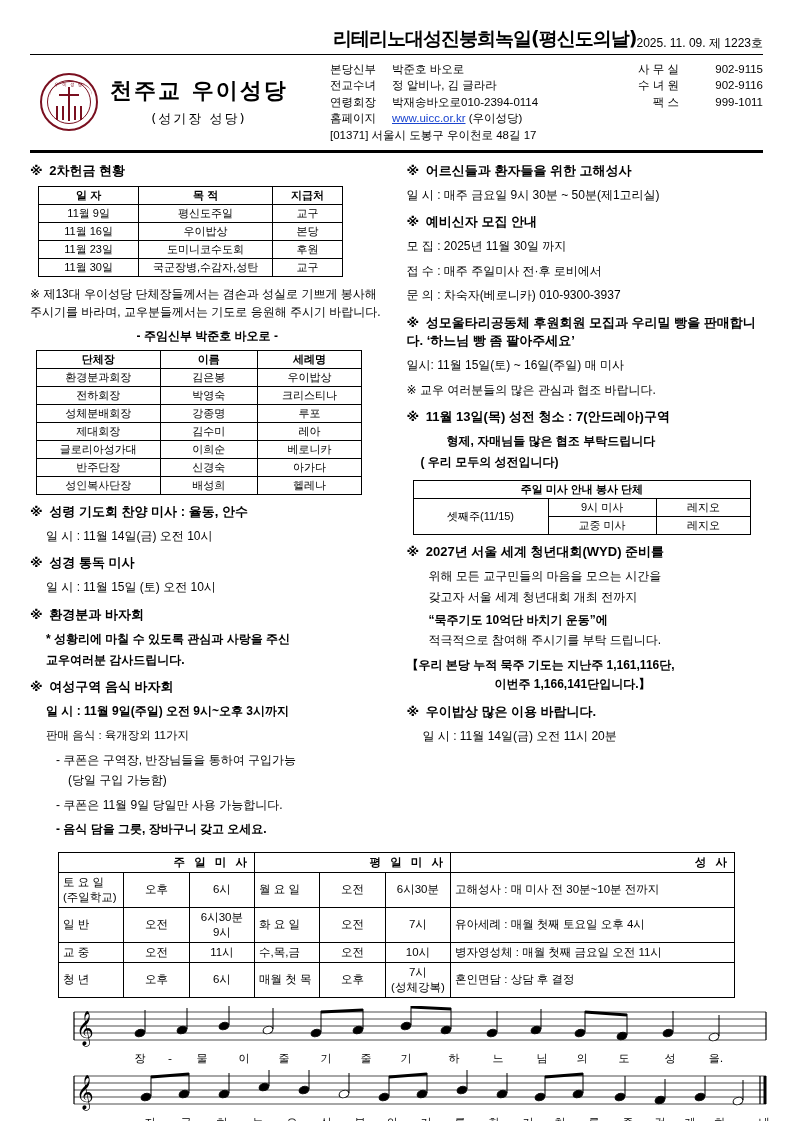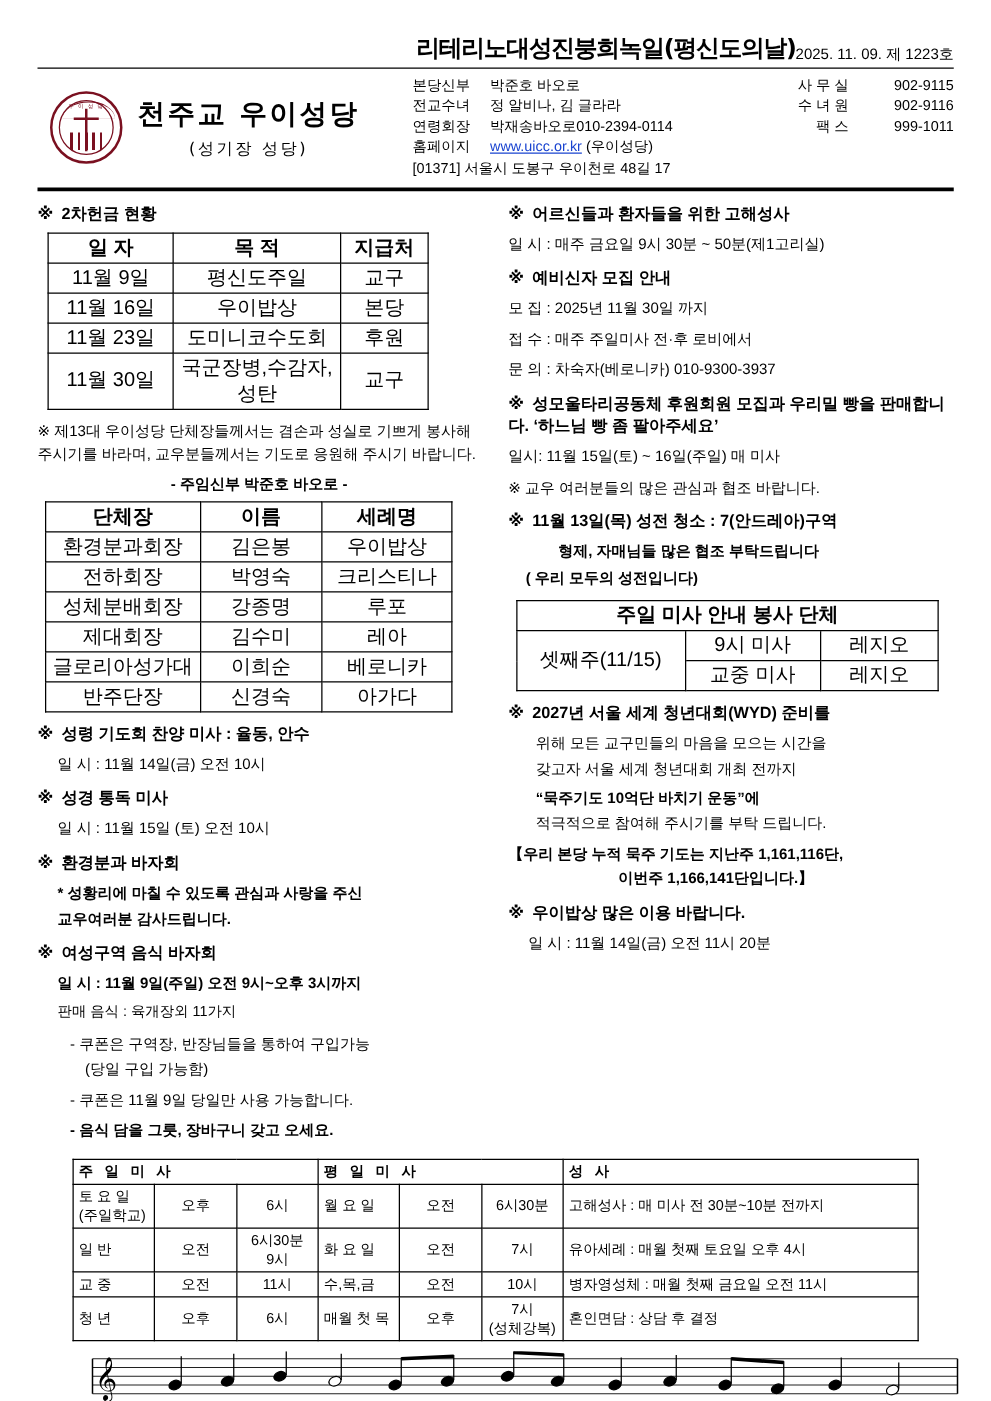--- a/index.html
+++ b/index.html
@@ -51,37 +51,37 @@
   .col.left { padding-right:12px; }
   .col.right { padding-left:10px; }
 
   h2.sect { font-size:13px; font-weight:bold; margin:0 0 6px 0; }
   h2.sect .mark { margin-right:3px; }
   .p { margin: 0 0 6px 0; line-height:1.55; font-size:12px; }
   .indent1 { margin-left:16px; }
   .indent2 { margin-left:26px; }
   .small { font-size:11.5px; }
 
-  table.grid { border-collapse:collapse; width:100%; font-size:16px;border-radius:28px; }
+  table.grid { border-collapse:collapse; width:100%; font-size:11px;border-radius:28px; }
   table.grid th, table.grid td { border:1px solid #000; padding:1px 3px; text-align:center; }
   .tbl-wrap { margin: 0 0 8px 0; }
   .tbl-narrow { width:86%; margin-left:8px; }
   .tbl-mid { width:92%; margin-left:6px; }
 
   .sign { text-align:center; font-size:12px; font-weight:bold; margin:2px 0 5px 0; }
 
   .blk { margin-bottom:9px; }
 
   .bold { font-weight:bold; }
 
   
   .bottom-tbl { margin-top:4px; }
   table.mass { border-collapse:collapse; width:100%; font-size:11.5px; table-layout:fixed; }
   table.mass th, table.mass td { border:1px solid #000; padding:2px 4px; }
-  table.mass th { text-align:left; font-weight:bold; letter-spacing:3px;}
+  table.mass th { text-align:right; font-weight:bold; letter-spacing:3px;}
   .tc { text-align:center; }
   .tl { text-align:left; }
 
   
   .music { margin-top:8px; }
   .staff { position:relative; height:64px; }
   svg { display:block; }
   .lyr { font-size:11px; }
 </style>
 </head>
@@ -218,20 +218,25 @@
             </tr>
             <tr>
               <td>글로리아성가대</td>
               <td>이희순</td>
               <td>베로니카</td>
             </tr>
             <tr>
               <td>반주단장</td>
               <td>신경숙</td>
               <td>아가다</td>
+            </tr>
+            <tr>
+              <td>성인복사단장</td>
+              <td>배성희</td>
+              <td>헬레나</td>
             </tr>
           </tbody>
         </table>
       </div>
 
       <div class="blk">
         <h2 class="sect">
           <span class="mark">※</span>
           <span>성령 기도회 찬양 미사 : 율동, 안수</span>
         </h2>

